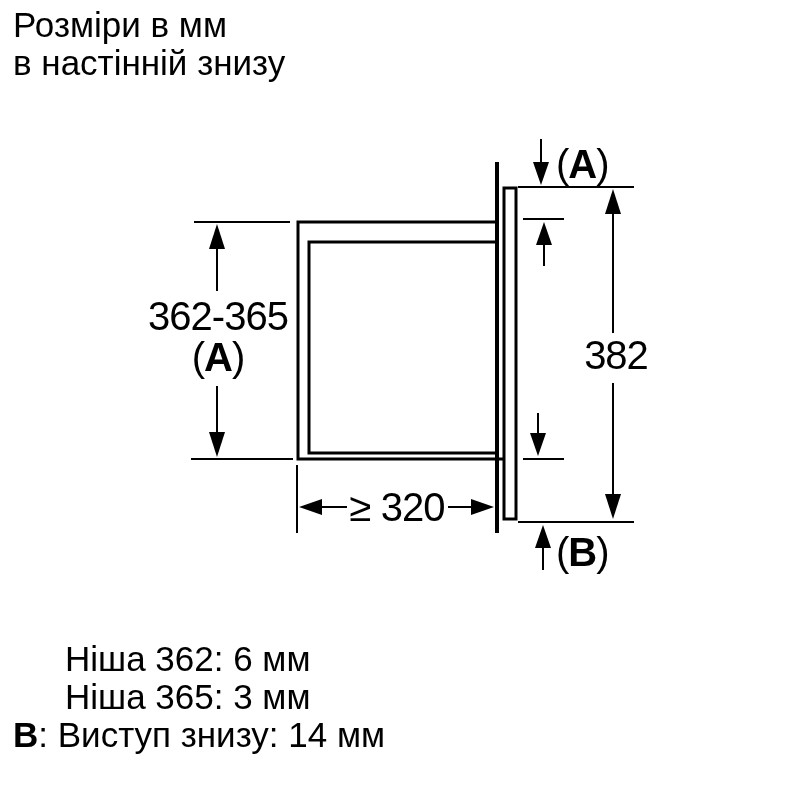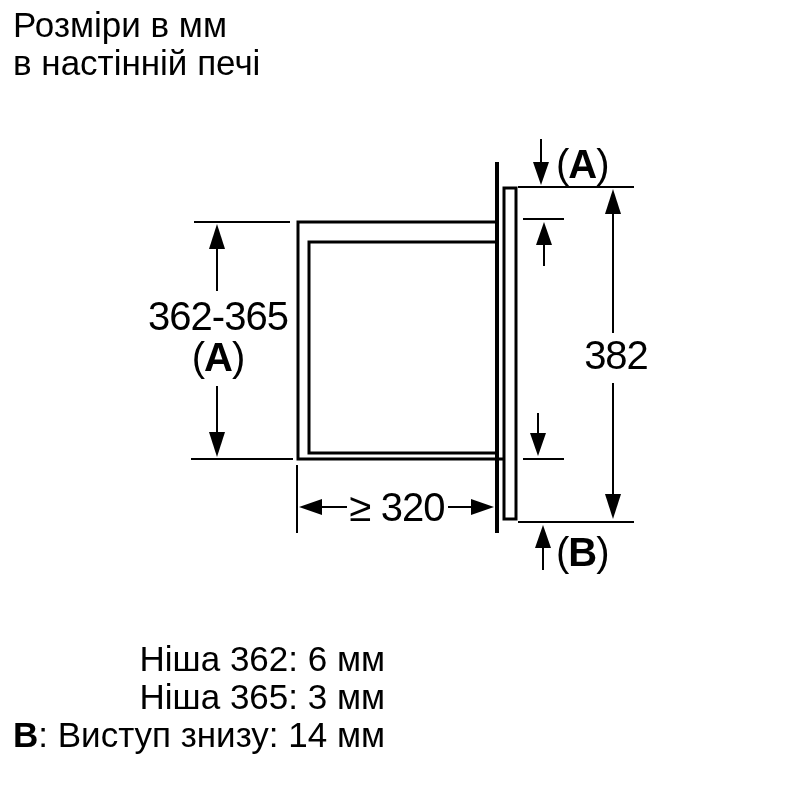--- a/index.html
+++ b/index.html
@@ -43,30 +43,30 @@
   .b { font-weight: bold; }
 
   .legend-block {
     position: absolute;
     left: 13px;
     top: 640px;
     font-size: 35px;
     line-height: 38px;
     white-space: nowrap;
   }
-  .legend-line.indent { padding-left: 52px; text-align: right; }
+  .legend-line.indent { padding-left: 52px; }
 </style>
 </head>
 <body>
 
 <div class="page">
 
   <div class="title-block">
     <div>Розміри в мм</div>
-    <div>в настінній печі</div>
+    <div>в настінній знизу</div>
   </div>
 
   <svg class="drawing" viewBox="0 0 800 800" xmlns="http://www.w3.org/2000/svg">
 
     <g stroke="#000000" fill="none">
       <polyline points="496,222 298,222 298,459 504,459" stroke-width="3"></polyline>
       <polyline points="496,242 309,242 309,453 496,453" stroke-width="3"></polyline>
       <line x1="497" y1="162" x2="497" y2="533" stroke-width="4"></line>
       <rect x="504" y="188" width="12" height="331" stroke-width="3" fill="#ffffff"></rect>
     </g>

